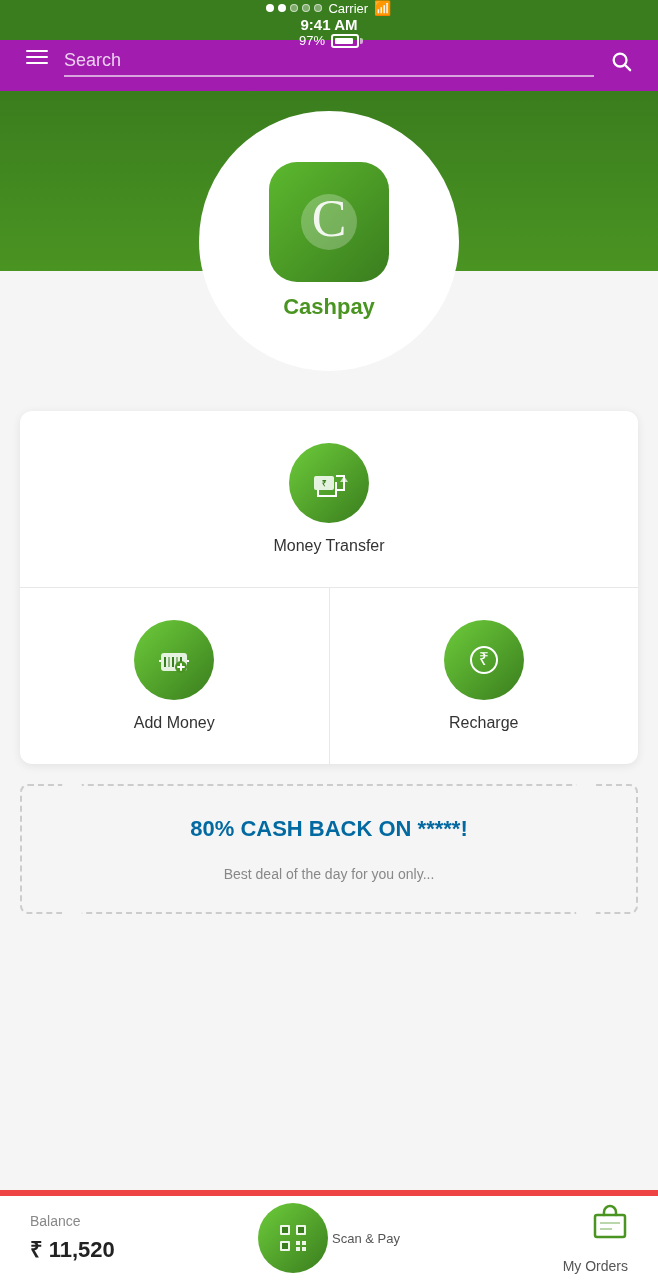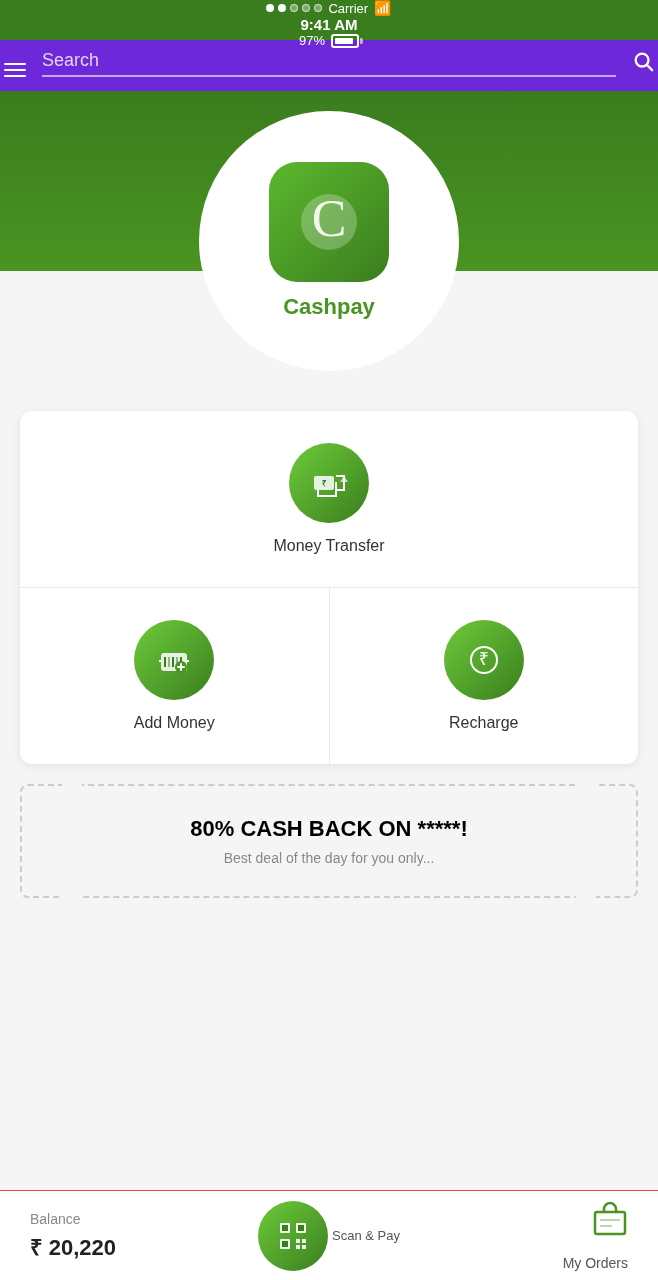--- a/index.html
+++ b/index.html
@@ -43,24 +43,24 @@
       position: absolute;
       right: -6px; top: 50%; transform: translateY(-50%);
       width: 3px; height: 6px;
       background: rgba(255,255,255,0.6);
       border-radius: 0 2px 2px 0;
     }
     .battery-fill { background: #fff; height: 100%; width: 92%; border-radius: 1px; }
 
     
     .search-bar {
-      background: #6d28d9;
-      padding: 10px 4px 14px;
-      display: flex;
-      align-items: flex-end;
+      background: #a21caf;
+      padding: 10px 26px 14px;
+      display: flex;
+      align-items: flex-start;
       gap: 16px;
     }
     .hamburger-icon {
       color: #fff;
       font-size: 20px;
       cursor: pointer;
       display: flex;
       flex-direction: column;
       gap: 4px;
     }
@@ -190,35 +190,35 @@
       background: #f5f5f5;
       border-radius: 50%;
     }
     .banner-notch.tl { top: -10px; left: 40px; }
     .banner-notch.tr { top: -10px; right: 40px; }
     .banner-notch.bl { bottom: -10px; left: 40px; }
     .banner-notch.br { bottom: -10px; right: 40px; }
     .banner-title {
       font-size: 22px;
       font-weight: 700;
-      color: #000000;
-      margin-bottom: 8px;
+      color: #0369a1;
+      margin-bottom: 24px;
     }
     .banner-sub {
       font-size: 14px;
       color: #888;
     }
 
     
     .bottom-nav {
       position: fixed;
       bottom: 0;
       width: 658px;
       background: #fff;
-      border-top: 1px solid #ef4444;
+      border-top: 6px solid #ef4444;
       display: flex;
       align-items: center;
       height: 90px;
       padding: 0 20px;
       justify-content: flex-end;
     }
     .bottom-balance {
       flex: 1;
       padding-left: 10px;
     }
@@ -381,21 +381,21 @@
   <div class="banner-notch br"></div>
   <div class="banner-title">80% CASH BACK ON *****!</div>
   <div class="banner-sub">Best deal of the day for you only...</div>
 </div>
 
 <div class="bottom-spacer"></div>
 
 <div class="bottom-nav">
   <div class="bottom-balance">
     <div class="balance-label">Balance</div>
-    <div class="balance-amount">₹ 20,220</div>
+    <div class="balance-amount">₹ 11,520</div>
   </div>
 
   <div class="bottom-scan">
     <div class="scan-circle">
       <svg width="38" height="38" viewBox="0 0 38 38" fill="none">
 
         <rect x="6" y="6" width="10" height="10" rx="1" fill="white" opacity="0.9"></rect>
         <rect x="8" y="8" width="6" height="6" fill="#3a7d1e"></rect>
         <rect x="22" y="6" width="10" height="10" rx="1" fill="white" opacity="0.9"></rect>
         <rect x="24" y="8" width="6" height="6" fill="#3a7d1e"></rect>

